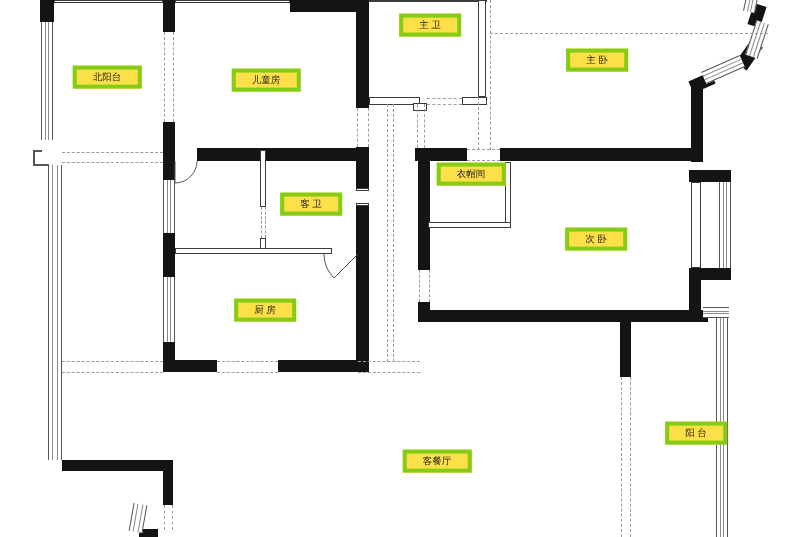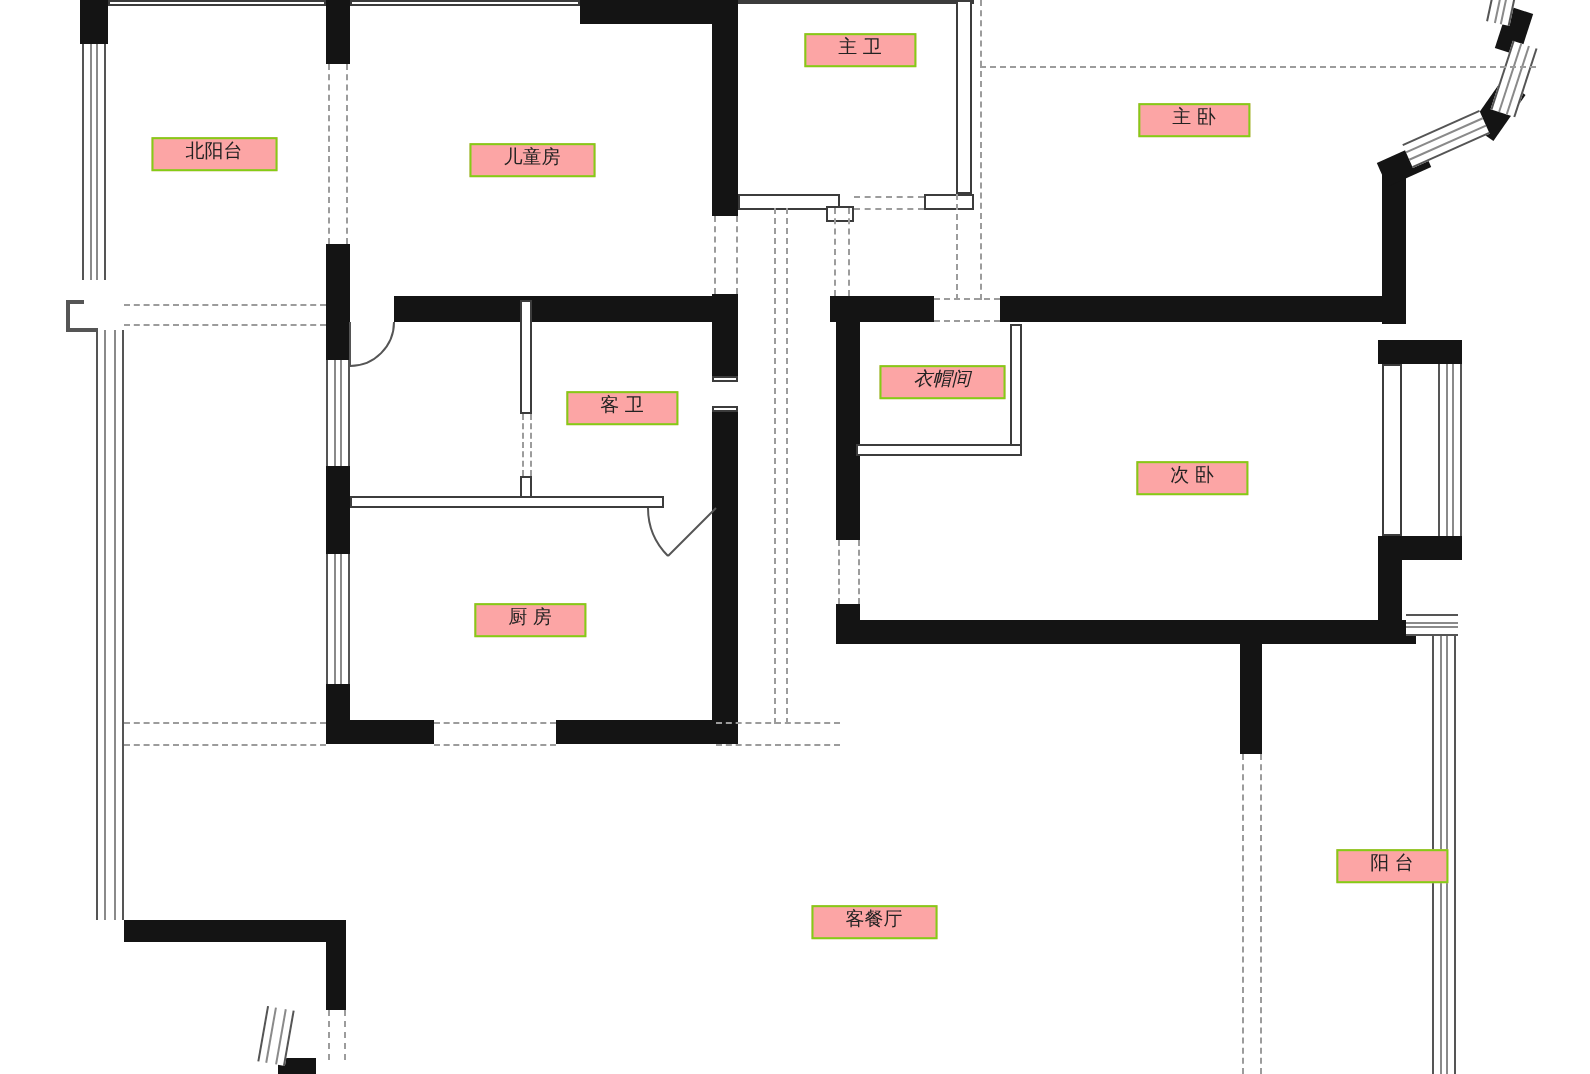--- a/index.html
+++ b/index.html
@@ -10,21 +10,21 @@
   .tw{background:#fff;border:1px solid #3c3c3c;}
   .lin{background:#555;}
   .winv{background:#fff;border-left:1px solid #555;border-right:1px solid #555;}
   .winv::before,.winv::after{content:"";position:absolute;top:0;bottom:0;width:1px;background:#8a8a8a;}
   .winv::before{left:3px;}.winv::after{right:3px;}
   .winh{background:#fff;border-top:1px solid #555;border-bottom:1px solid #555;}
   .winh::before,.winh::after{content:"";position:absolute;left:0;right:0;height:1px;background:#8a8a8a;}
   .winh::before{top:3px;}.winh::after{bottom:3px;}
   .dv{width:0;border-left:1px dashed #9c9c9c;}
   .dh{height:0;border-top:1px dashed #9c9c9c;}
-  .rlabel{background:#fca5a5;border:1px solid #84cc16;color:#222;font-size:9.5px;line-height:1.35;
+  .rlabel{background:#fde047;border:4px solid #84cc16;color:#222;font-size:9.5px;line-height:1.35;
           padding:1px 16px;transform:translate(-50%,-50%);white-space:nowrap;z-index:5;}
 </style>
 </head>
 <body>
 
 <div id="plan">
 
   <div class="abs wall" style="left:40px;top:0;width:14px;height:22px;"></div>
   <div class="abs wall" style="left:163px;top:0;width:12px;height:32px;"></div>
   <div class="abs wall" style="left:163px;top:122px;width:12px;height:58px;"></div>
@@ -125,19 +125,19 @@
     <path d="M358,254 L334,278" fill="none" stroke="#555" stroke-width="1"></path>
   </svg>
 
   <div class="abs winv" style="left:131px;top:504px;width:14px;height:28px;transform:rotate(10deg);"></div>
 
   <div class="abs rlabel" style="left:107px;top:77px;">北阳台</div>
   <div class="abs rlabel" style="left:266px;top:80px;">儿童房</div>
   <div class="abs rlabel" style="left:430px;top:25px;">主 卫</div>
   <div class="abs rlabel" style="left:597px;top:60px;text-align:center;">主 卧</div>
   <div class="abs rlabel" style="left:311px;top:204px;">客 卫</div>
-  <div class="abs rlabel" style="left:471px;top:191px;font-style:italic;">衣帽间</div>
+  <div class="abs rlabel" style="left:471px;top:174px;">衣帽间</div>
   <div class="abs rlabel" style="left:596px;top:239px;">次 卧</div>
   <div class="abs rlabel" style="left:265px;top:310px;">厨 房</div>
   <div class="abs rlabel" style="left:437px;top:461px;">客餐厅</div>
   <div class="abs rlabel" style="left:696px;top:433px;">阳 台</div>
 
 </div>
 
 </body></html>

